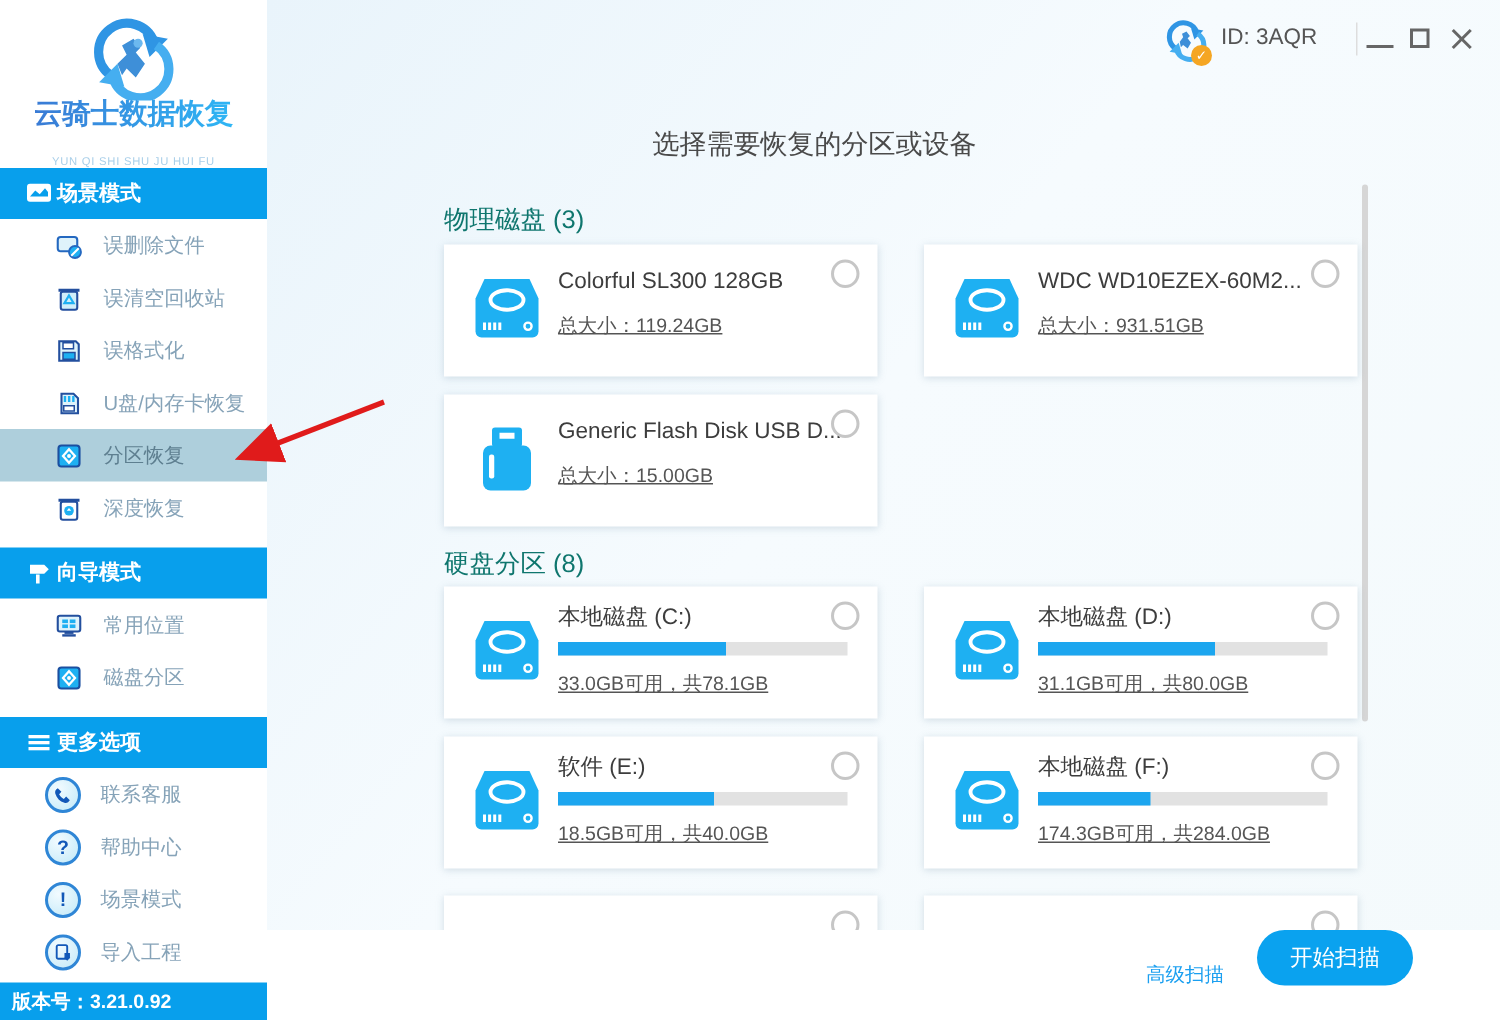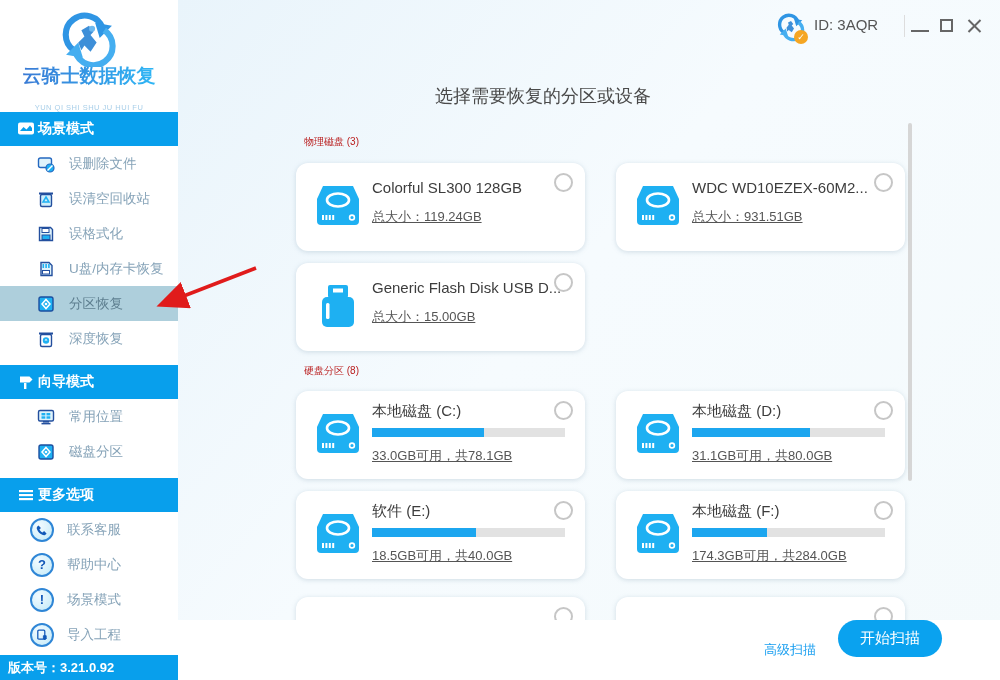--- a/index.html
+++ b/index.html
@@ -35,24 +35,24 @@
   .btn-close{position:absolute;left:964px;top:14px;width:22px;height:24px;cursor:pointer;}
   .btn-close::before,.btn-close::after{content:"";position:absolute;left:2px;top:11px;width:17px;height:2px;background:#666;}
   .btn-close::before{transform:rotate(45deg);}
   .btn-close::after{transform:rotate(-45deg);}
   .mini-logo{position:absolute;left:776px;top:12px;width:30px;height:30px;}
   .mini-badge{position:absolute;right:-2px;bottom:-2px;width:14px;height:14px;border-radius:50%;background:#f5a623;
     color:#fff;font-size:9px;font-weight:bold;display:flex;align-items:center;justify-content:center;}
 
   
   .page-title{position:absolute;left:178px;top:84px;width:730px;text-align:center;font-size:18px;color:#4a4a4a;}
-  .group-label{position:absolute;font-size:10px;color:#b91c1c;margin-left:8px;}
+  .group-label{position:absolute;font-size:17px;color:#0f766e;}
   .scrollbar{position:absolute;left:908px;top:123px;width:4px;height:358px;background:#d6d6d6;border-radius:2px;}
 
-  .card{position:absolute;width:289px;height:88px;background:#fff;border-radius:12px;
+  .card{position:absolute;width:289px;height:88px;background:#fff;border-radius:0;
     box-shadow:0 1px 5px rgba(110,145,165,.28);z-index:1;}
   .radio{position:absolute;right:12px;top:10px;width:15px;height:15px;border:2px solid #c6c6c6;border-radius:50%;cursor:pointer;}
   .disk-icon{position:absolute;left:18px;top:22px;}
   .card-title{position:absolute;left:76px;top:16px;font-size:15px;color:#3d3d3d;white-space:nowrap;}
   .card-sub{position:absolute;left:76px;top:45px;font-size:13px;color:#555;text-decoration:underline;}
   .card.part .card-title{top:11px;}
   .card.part .card-sub{top:56px;}
   .pbar{position:absolute;left:76px;top:37px;width:193px;height:9px;background:#e2e2e2;}
   .pbar-fill{height:100%;background:#1ca6ef;}
 

